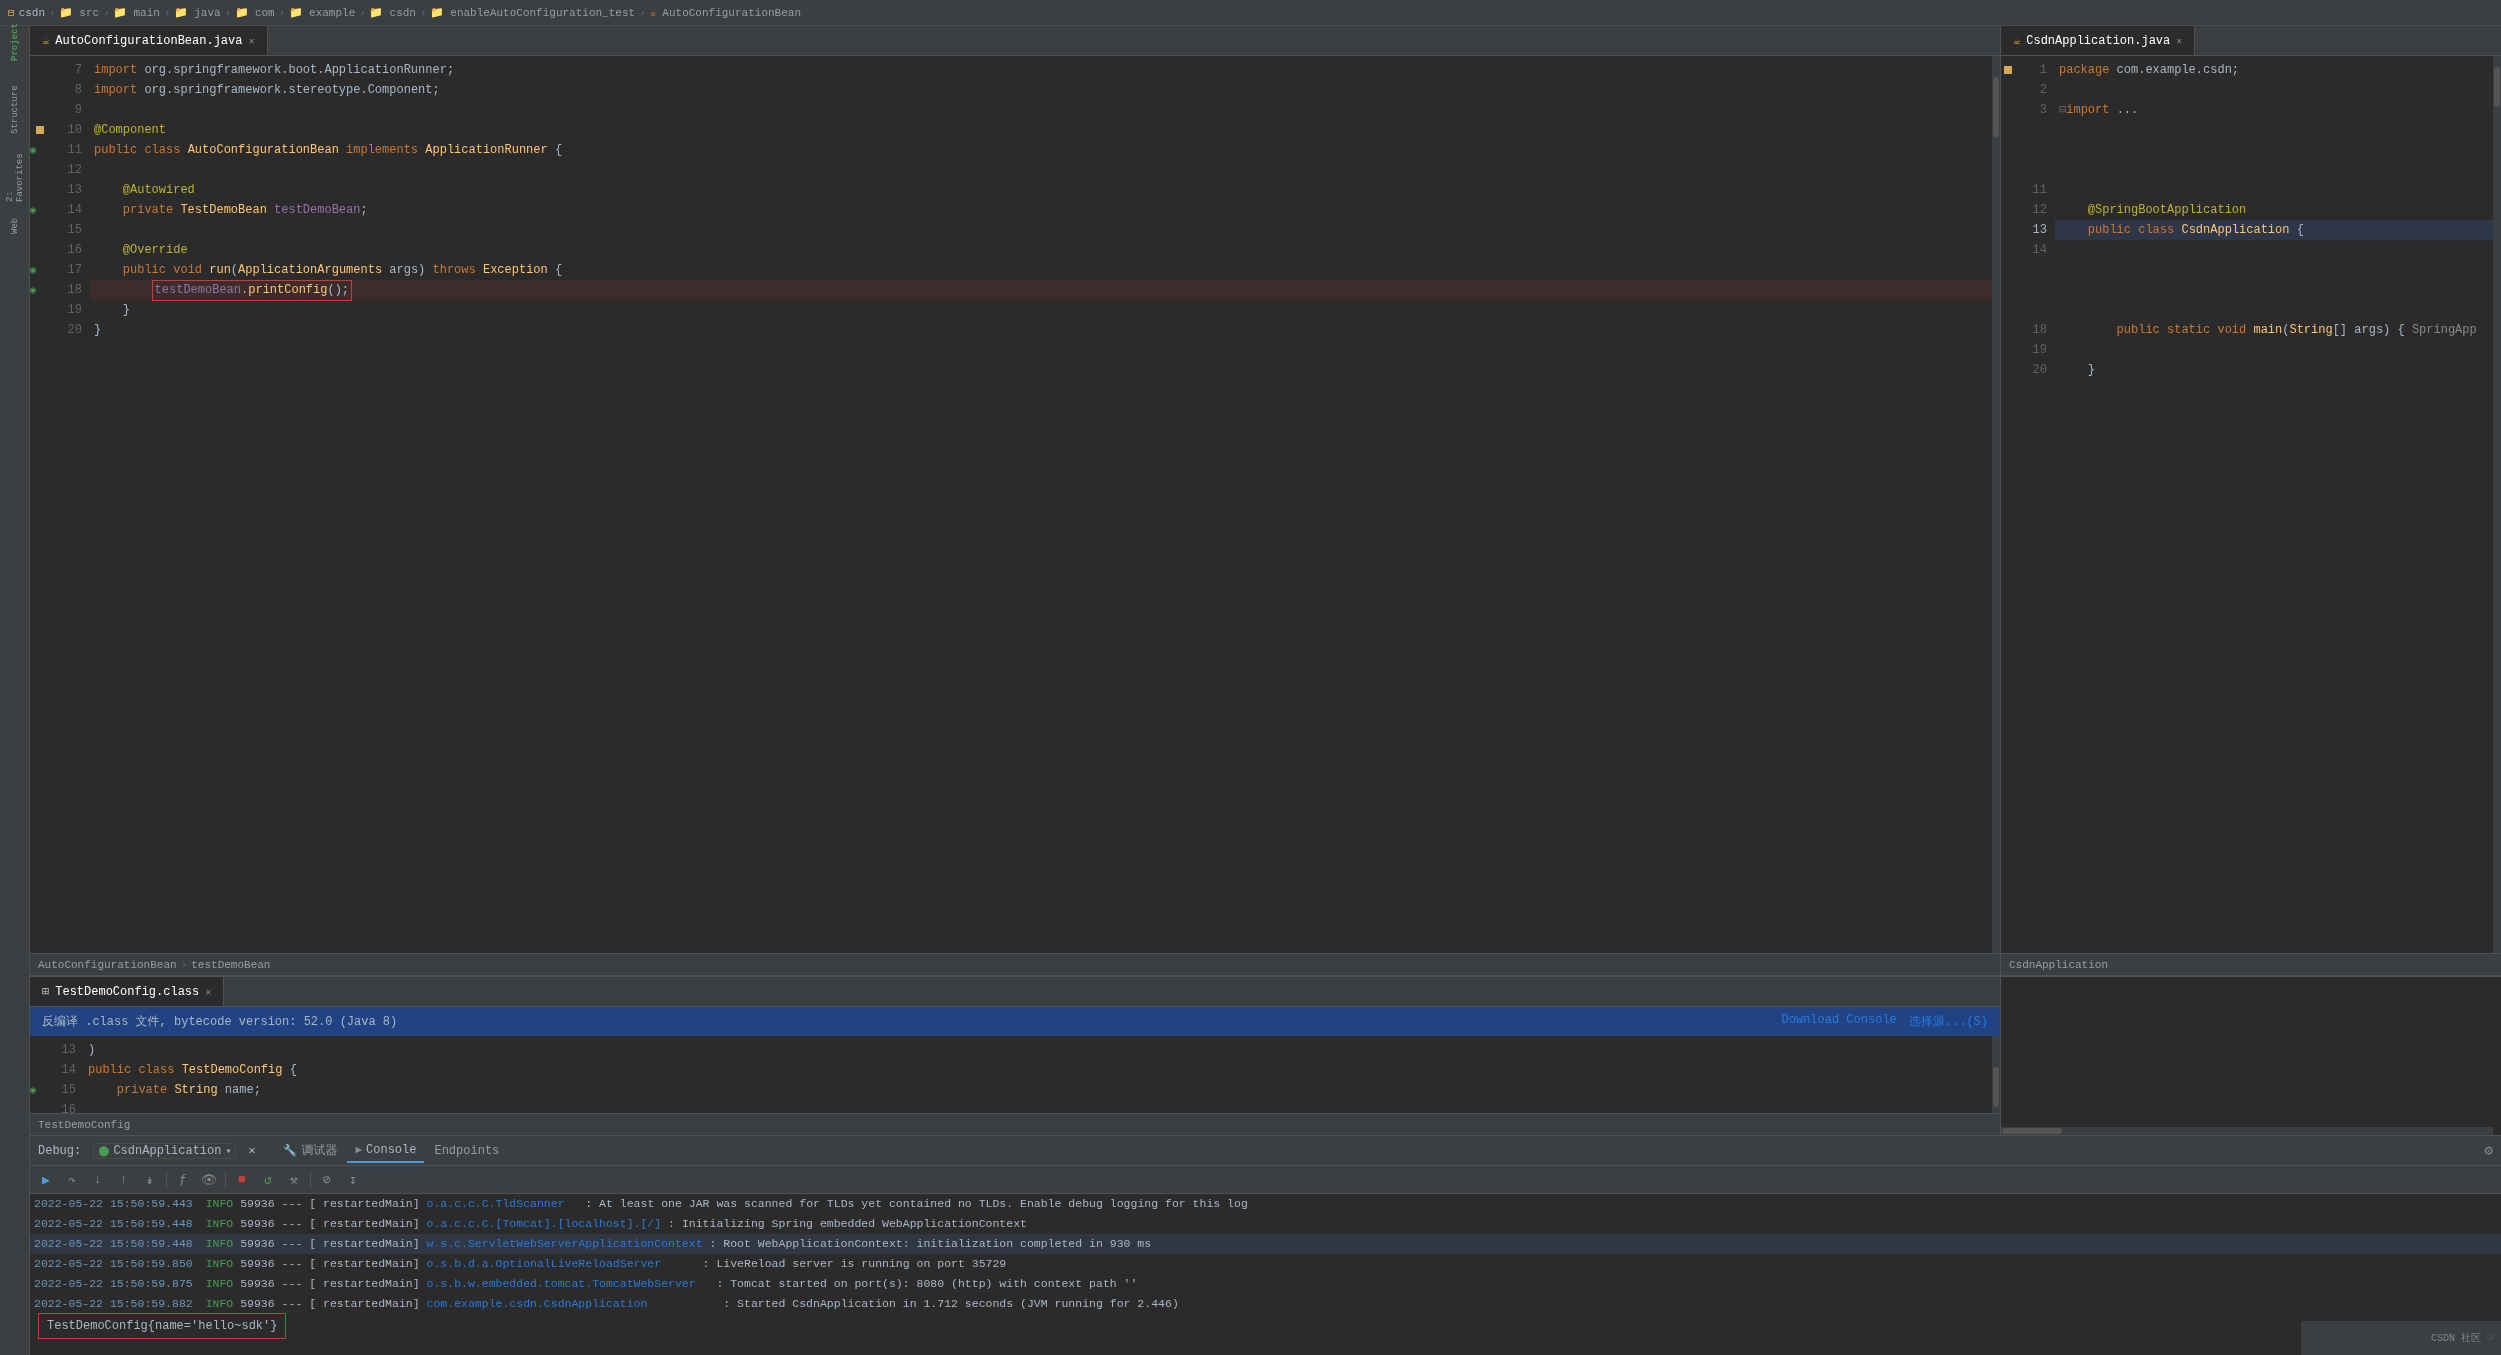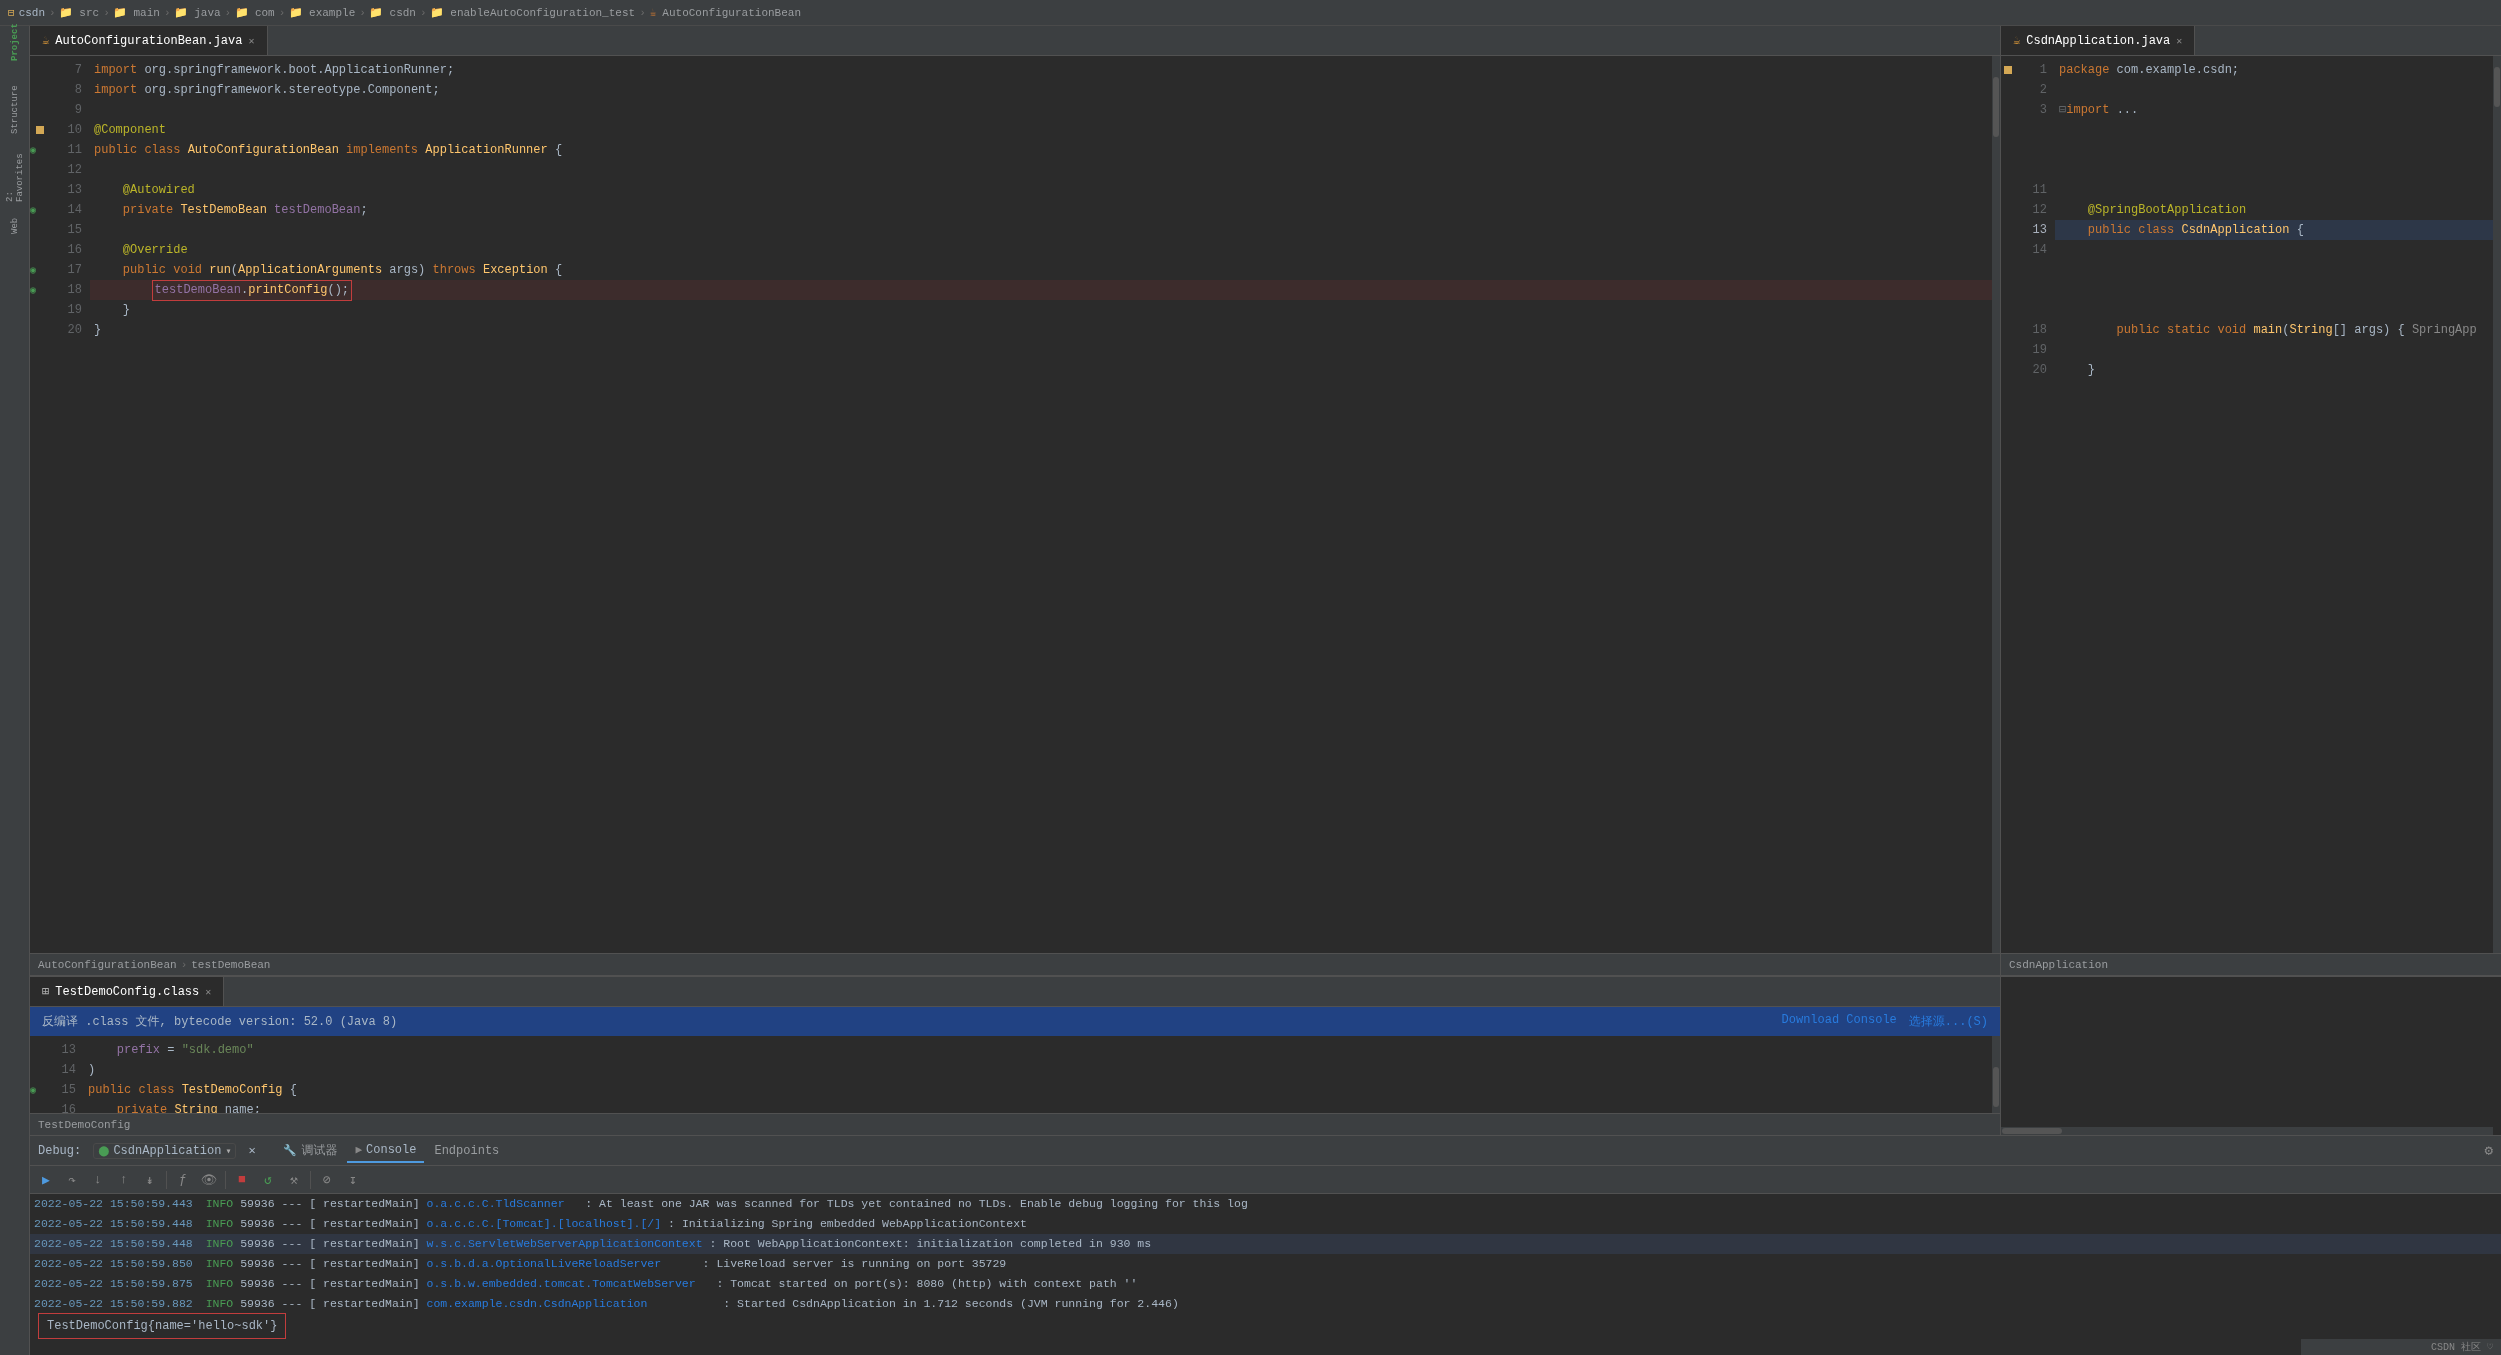--- a/index.html
+++ b/index.html
@@ -323,21 +323,21 @@
     .log-line.highlighted-log {
       background: rgba(100, 100, 200, 0.15);
     }
 
     
     .bottom-strip {
       position: fixed;
       bottom: 0;
       right: 0;
       width: 200px;
-      height: 16px;
+      height: 34px;
       background: #3c3f41;
       display: flex;
       align-items: center;
       justify-content: flex-end;
       padding-right: 8px;
       font-size: 10px;
       color: #888;
     }
 
     
@@ -646,23 +646,20 @@
 
             <div class="line-numbers">
               <span class="ln">13</span>
               <span class="ln">14</span>
               <span class="ln">15</span>
               <span class="ln">16</span>
 
             </div>
             <div class="code-content">
               <div class="code-line">
-                <span>    </span><span style="color:#9373a5">prefix</span><span> = </span><span class="str">"sdk.demo"</span>
-              </div>
-              <div class="code-line">
                 <span>)</span>
               </div>
               <div class="code-line">
                 <span class="kw">public class </span><span class="cls-name">TestDemoConfig</span><span> {</span>
               </div>
               <div class="code-line">
                 <span>    </span><span class="kw">private </span><span class="cls-name">String</span><span> name;</span>
               </div>
 
             </div>

